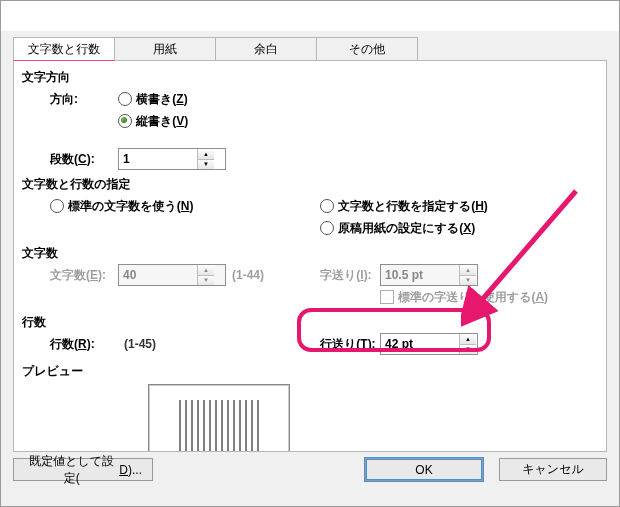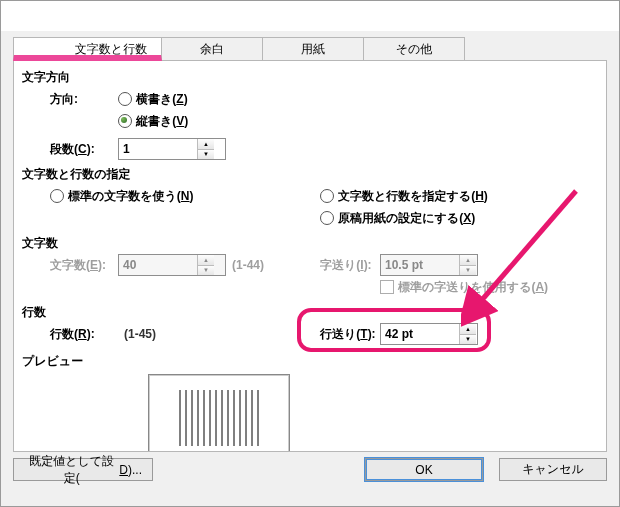--- a/index.html
+++ b/index.html
@@ -61,24 +61,23 @@
     width: 100px;
     text-align: center;
     line-height: 22px;
     border: 1px solid #b7b7b7;
     border-bottom: 1px solid #b7b7b7;
     background: #f0f0f0;
     margin-right: -1px;
   }
   .tab.active {
     background: #fff;
-    border-bottom: 6px solid #ec4899;
+    border-bottom: 1px solid #ec4899;
     position: relative;
     z-index: 2;
-    padding-left: 47px;
   }
   .tab-content {
     border: 1px solid #b7b7b7;
     background: #fff;
     height: 392px;
     padding: 6px 8px 8px 8px;
     box-sizing: border-box;
     position: relative;
     overflow: hidden;
     font-weight: bold;
@@ -169,40 +168,40 @@
 </style>
 </head>
 <body>
 
 <div class="window">
 
   <div class="body">
 
     <div class="tabs">
       <div class="tab active">文字数と行数</div>
+      <div class="tab">用紙</div>
       <div class="tab">余白</div>
-      <div class="tab">用紙</div>
       <div class="tab">その他</div>
     </div>
 
     <div class="tab-content">
 
       <div class="section-label">文字方向</div>
       <div class="indent">
         <div class="row">
           <span class="lbl">方向:</span>
           <span class="radio-circle"></span>
           <span><span>横書き(</span><span class="u">Z</span><span>)</span></span>
         </div>
         <div class="row">
           <span class="lbl"></span>
           <span class="radio-circle checked"></span>
           <span><span>縦書き(</span><span class="u">V</span><span>)</span></span>
         </div>
-        <div class="row" style="margin-top:6px;">
+        <div class="row" style="margin-top:16px;">
           <span class="lbl"><span>段数(</span><span class="u">C</span><span>):</span></span>
           <span class="spin" style="width:106px;">
             <input value="1" style="">
             <span class="arrows">
                 <div>▲</div>
                 <div>▼</div>
               </span>
           </span>
         </div>
       </div>

